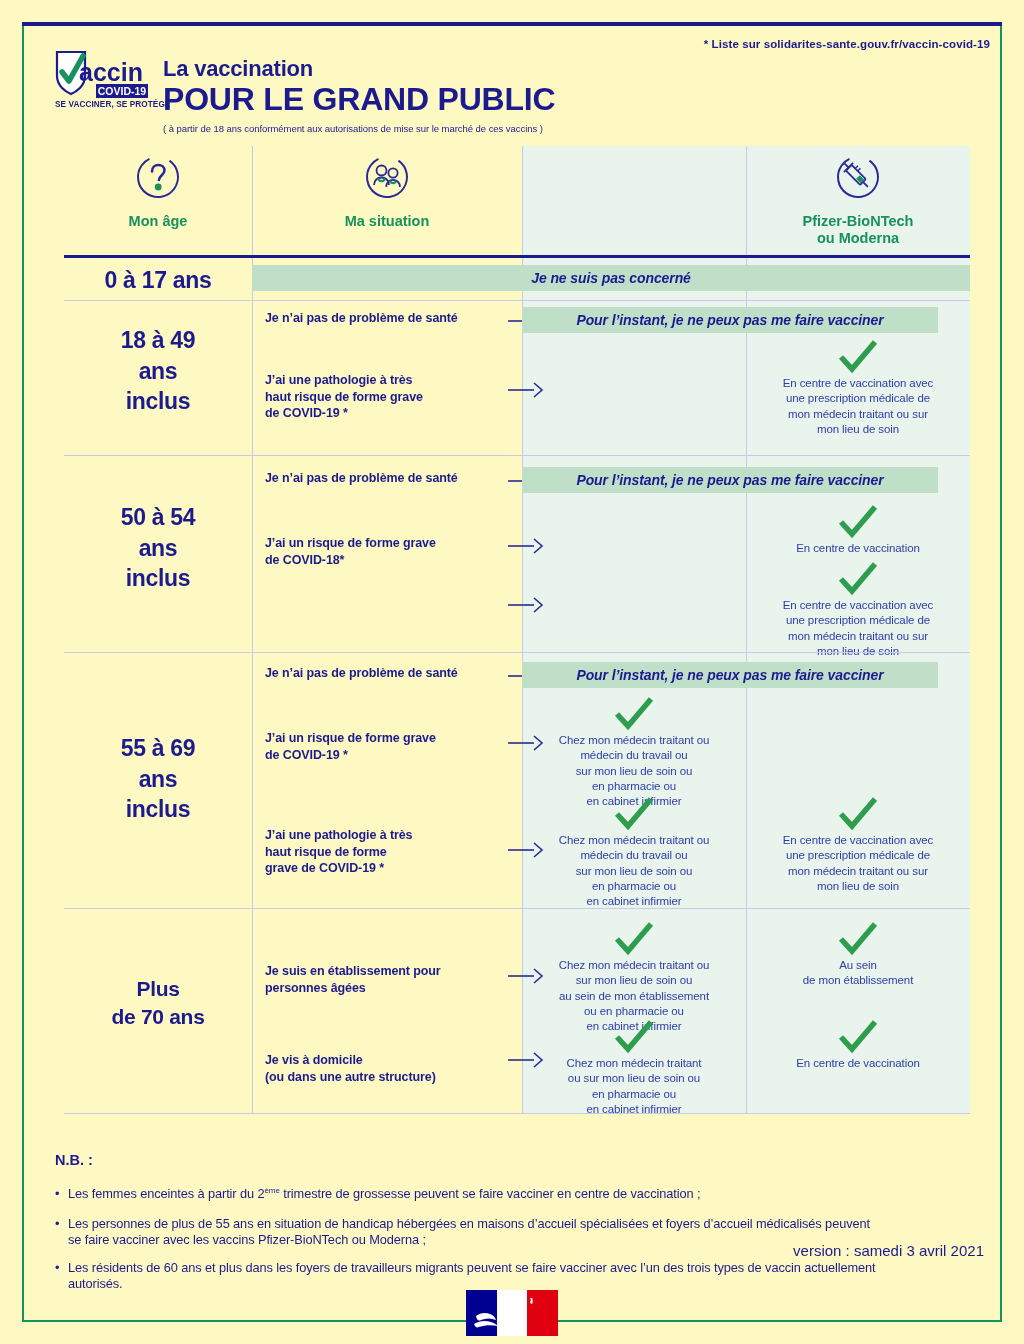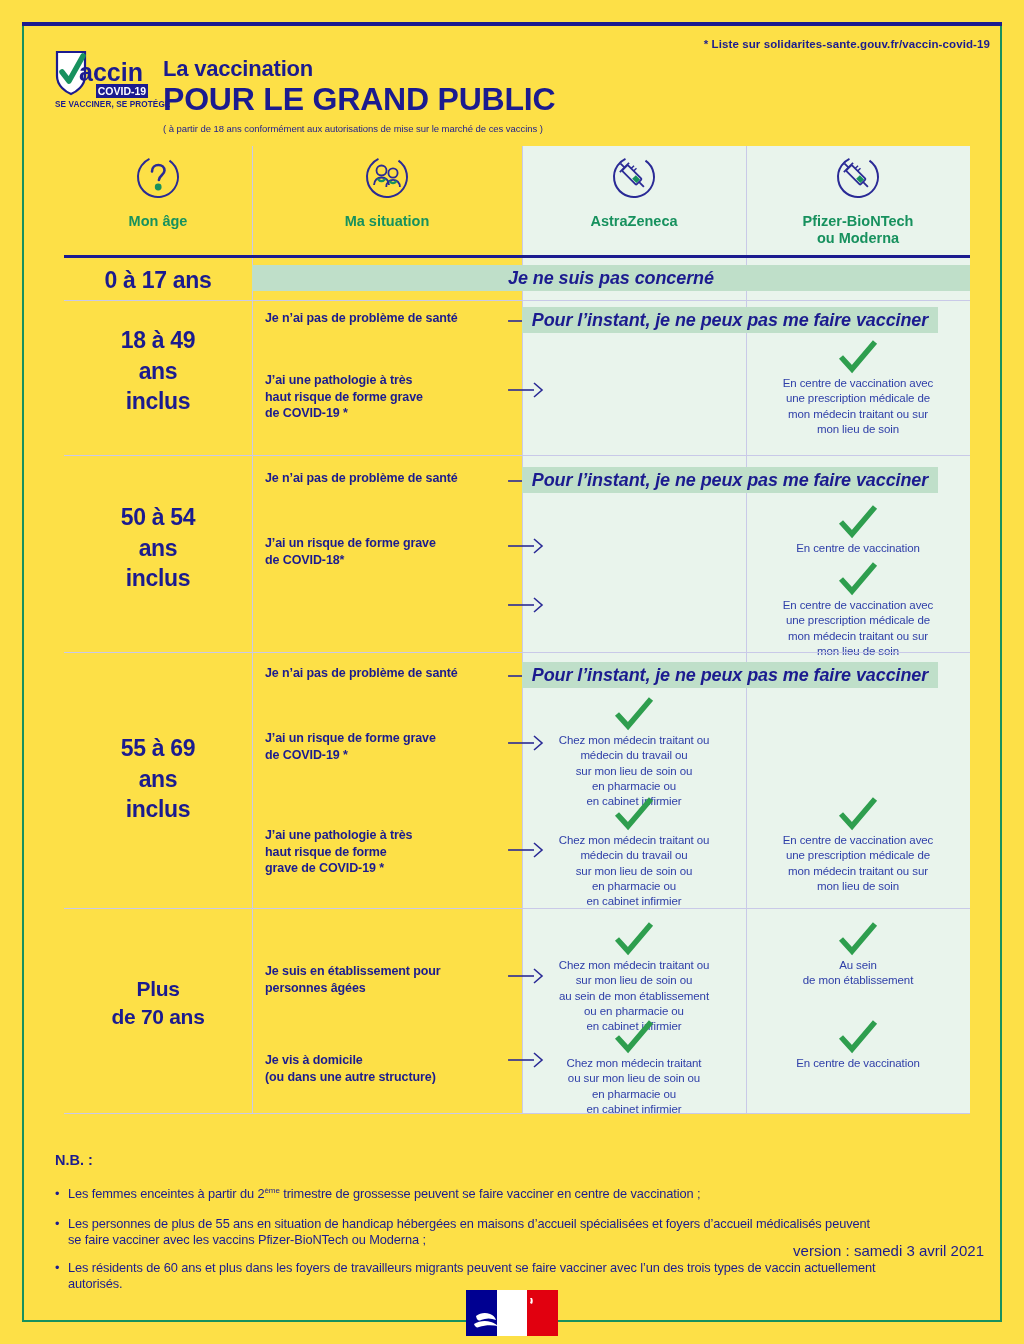--- a/index.html
+++ b/index.html
@@ -5,21 +5,21 @@
   * { box-sizing: border-box; margin: 0; padding: 0; }
   html, body {
     width: 1024px; height: 1344px;
     background: #ffffff;
     font-family: "Liberation Sans", sans-serif;
     overflow: hidden;
   }
   .page {
     position: relative;
     width: 1024px; height: 1344px;
-    background: #fde047;
+    background: #fef9c3;
   }
   
   .frame-green {
     position: absolute;
     left: 22px; top: 22px;
     width: 980px; height: 1300px;
     border: 2px solid #17915e;
     background: transparent;
   }
   .frame-navy-top {
@@ -115,21 +115,21 @@
   }
 
   
   .band {
     position: absolute; left: 252px; width: 718px; height: 26px;
     background: #bfdfc9;
     display: flex; align-items: center; justify-content: center;
   }
   .band.narrow { left: 522px; width: 416px; }
   .band-text {
-    font-size: 18px; font-weight: bold; font-style: italic;
+    font-size: 14px; font-weight: bold; font-style: italic;
     color: #1b1b8f; letter-spacing: -0.1px;
   }
 
   
   .res {
     position: absolute; text-align: center;
   }
   .check { display: block; margin: 0 auto 2px auto; }
   .res-text {
     font-size: 11.5px; color: #2e3ea8; line-height: 1.33;
@@ -219,37 +219,20 @@
           <path d="M10 31c0-4.6 3.4-7.5 7.5-7.5s7.5 2.9 7.5 7.5" fill="none" stroke="#2a2a96" stroke-width="1.8"></path>
           <path d="M13.5 24.8c1.3 1.6 2.6 2.4 4 2.4s2.7-.8 4-2.4" fill="none" stroke="#17915e" stroke-width="2.2"></path>
           <circle cx="29" cy="19" r="4.6" fill="none" stroke="#2a2a96" stroke-width="1.8"></circle>
           <path d="M22.3 33c0-4.4 3.1-7.2 6.8-7.2s6.8 2.8 6.8 7.2" fill="none" stroke="#2a2a96" stroke-width="1.8"></path>
           <path d="M25.5 27c1.2 1.5 2.3 2.2 3.5 2.2s2.3-.7 3.5-2.2" fill="none" stroke="#17915e" stroke-width="2.2"></path>
         </svg>
       </span>
       <span class="hlabel">Ma situation</span>
     </div>
 
-    <div class="hcell" style="left:522px; width:224px;">
-      <span class="icon">
-        <svg width="46" height="46" viewBox="0 0 46 46">
-          <circle cx="23" cy="23" r="20" fill="none" stroke="#2a2a96" stroke-width="2" stroke-dasharray="104 22" transform="rotate(-55 23 23)"></circle>
-          <g transform="rotate(-45 23 23)">
-            <rect x="19" y="10" width="8" height="20" rx="1" fill="none" stroke="#2a2a96" stroke-width="1.8"></rect>
-            <rect x="20.4" y="23" width="5.2" height="6" fill="#17915e"></rect>
-            <line x1="23" y1="30" x2="23" y2="37" stroke="#2a2a96" stroke-width="1.8"></line>
-            <line x1="16.5" y1="9.5" x2="29.5" y2="9.5" stroke="#2a2a96" stroke-width="1.8"></line>
-            <line x1="23" y1="4" x2="23" y2="9.5" stroke="#2a2a96" stroke-width="1.8"></line>
-            <line x1="27" y1="15" x2="31" y2="15" stroke="#2a2a96" stroke-width="1.4"></line>
-            <line x1="27" y1="18.5" x2="31" y2="18.5" stroke="#2a2a96" stroke-width="1.4"></line>
-          </g>
-        </svg>
-      </span>
-      <span class="hlabel">AstraZeneca</span>
-    </div>
 
     <div class="hcell" style="left:746px; width:224px;">
       <span class="icon">
         <svg width="46" height="46" viewBox="0 0 46 46">
           <circle cx="23" cy="23" r="20" fill="none" stroke="#2a2a96" stroke-width="2" stroke-dasharray="104 22" transform="rotate(-55 23 23)"></circle>
           <g transform="rotate(-45 23 23)">
             <rect x="19" y="10" width="8" height="20" rx="1" fill="none" stroke="#2a2a96" stroke-width="1.8"></rect>
             <rect x="20.4" y="23" width="5.2" height="6" fill="#17915e"></rect>
             <line x1="23" y1="30" x2="23" y2="37" stroke="#2a2a96" stroke-width="1.8"></line>
             <line x1="16.5" y1="9.5" x2="29.5" y2="9.5" stroke="#2a2a96" stroke-width="1.8"></line>

